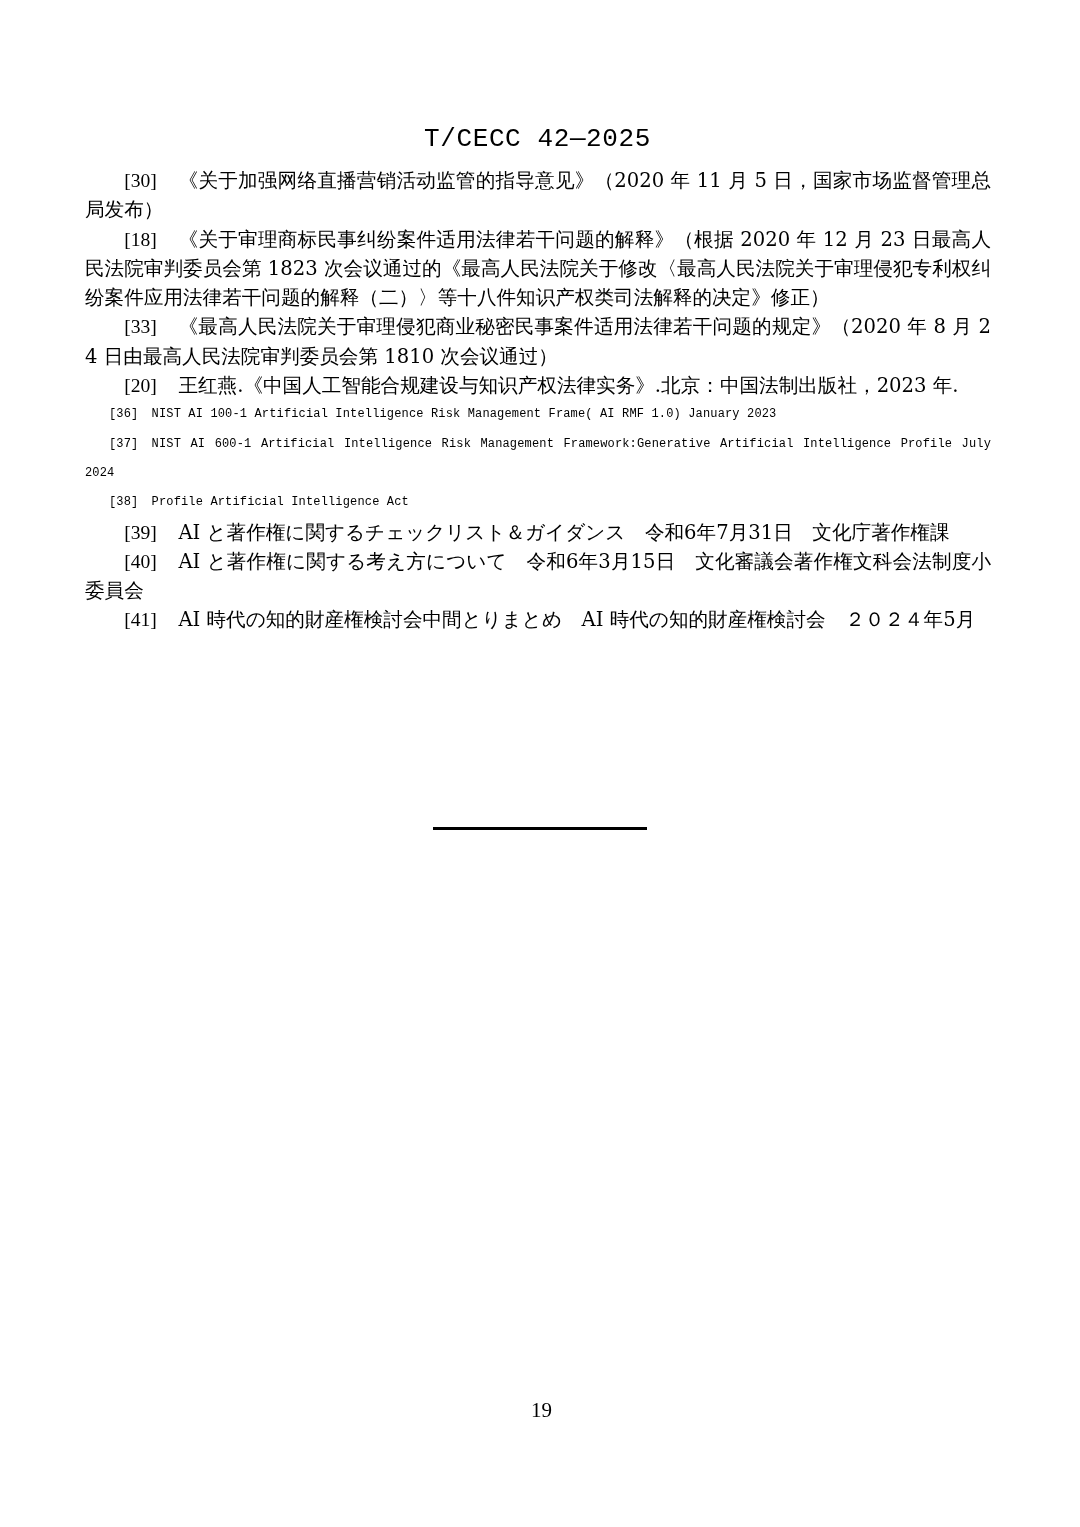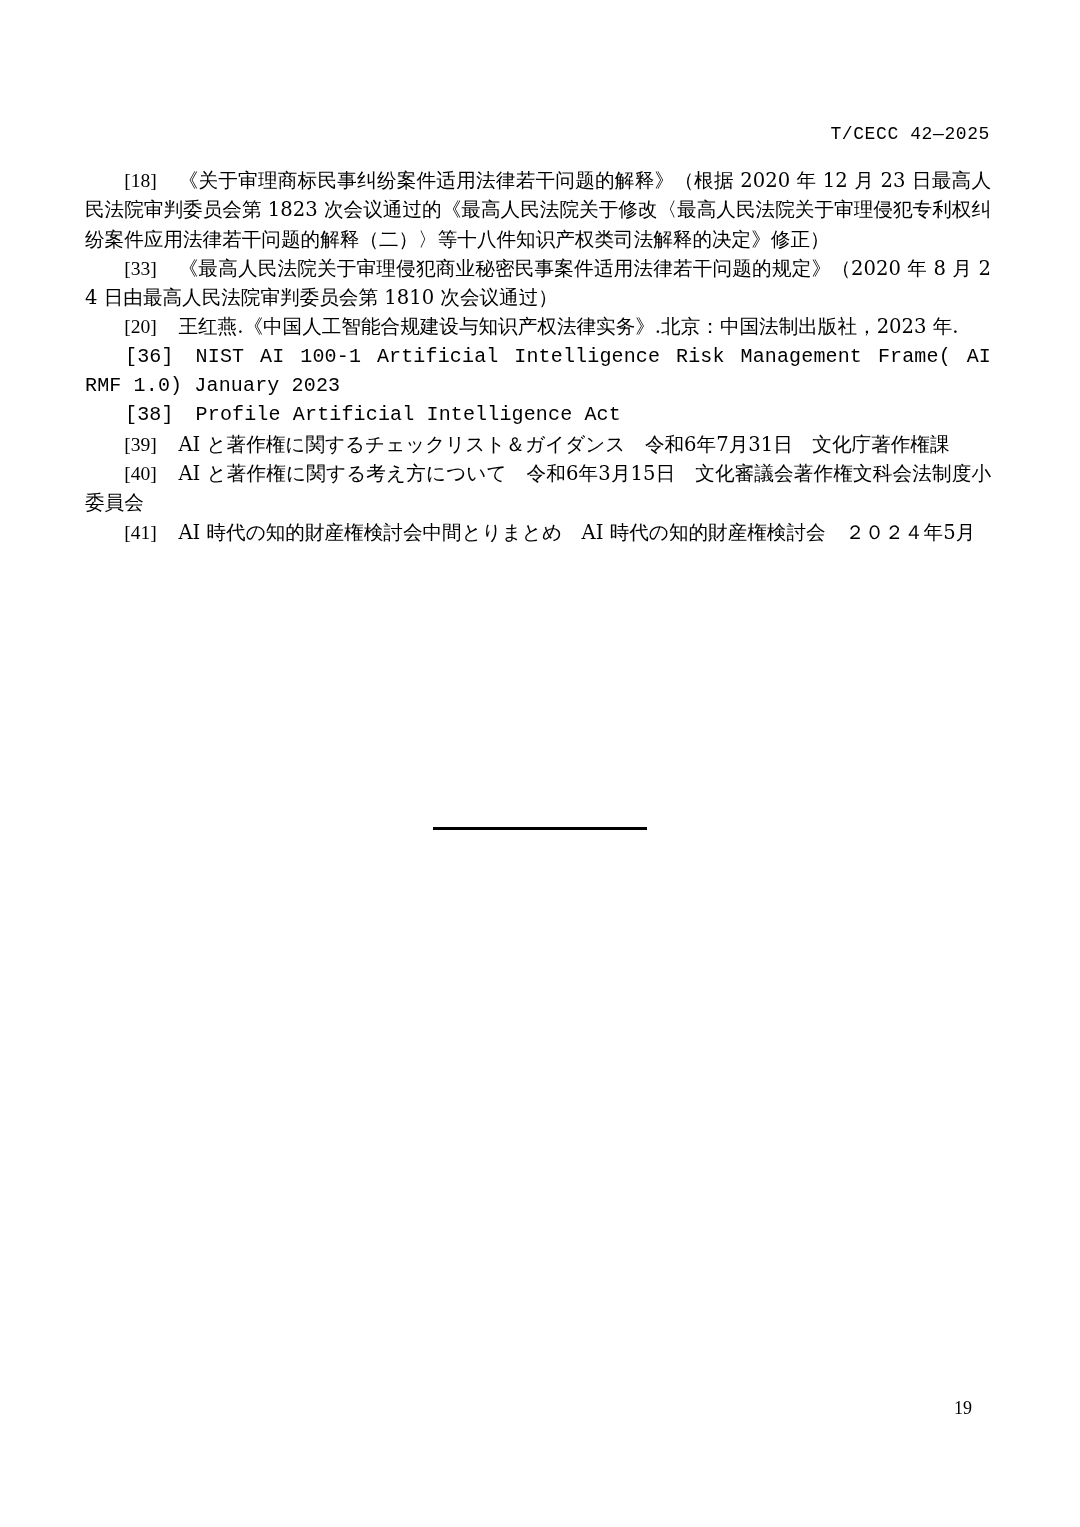--- a/index.html
+++ b/index.html
@@ -23,23 +23,23 @@
     height: 1527px;
     background: #ffffff;
   }
 
   
   .header {
     position: absolute;
     left: 85px;
     top: 124px;
     width: 905px;
-    text-align: right;
+    text-align: center;
     font-family: "Liberation Mono", "DejaVu Sans Mono", monospace;
-    font-size: 18px;
+    font-size: 26px;
     letter-spacing: 0.6px;
     white-space: nowrap;
   }
 
   
   .content {
     position: absolute;
     left: 85px;
     top: 166px;
     width: 906px;
@@ -50,21 +50,21 @@
     text-align: justify;
     text-justify: inter-ideograph;
     font-size: 19.6px;
     line-height: 29.3px;
     text-indent: 2em;
     word-break: break-all;
   }
   
   .ref.latin {
     font-family: "Liberation Mono", "DejaVu Sans Mono", monospace;
-    font-size: 20px;
+    font-size: 12px;
     letter-spacing: 0.15px;
     word-break: normal;
   }
   .ref.cjk {
     font-family: "DejaVu Serif", "Liberation Serif", serif;
   }
   .ref .num {
     font-family: "Liberation Serif", "DejaVu Serif", serif;
   }
   .ref.latin .num {
@@ -87,40 +87,42 @@
     display: inline-block;
     width: 214px;
     height: 0;
     border-top: 3px solid #000000;
     vertical-align: middle;
   }
 
   
   .page-number {
     position: absolute;
-    left: 67px;
+    left: 89px;
     top: 1398px;
     width: 905px;
-    text-align: right;
-    font-size: 18px;
+    text-align: center;
+    font-size: 21px;
     font-family: "Liberation Serif", "DejaVu Serif", serif;
   }
 </style>
 </head>
 <body>
 
 <div class="page">
 
   <div class="header">T/CECC 42—2025</div>
 
   <div class="content">
+      <p class="ref cjk"><span class="num">[30]</span><span class="gap"></span><span class="body">《关于加强网络直播营销活动监管的指导意见》（2020 年 11 月 5 日，国家市场监督管理总局发布）</span></p>
       <p class="ref cjk"><span class="num">[18]</span><span class="gap"></span><span class="body">《关于审理商标民事纠纷案件适用法律若干问题的解释》（根据 2020 年 12 月 23 日最高人民法院审判委员会第 1823 次会议通过的《最高人民法院关于修改〈最高人民法院关于审理侵犯专利权纠纷案件应用法律若干问题的解释（二）〉等十八件知识产权类司法解释的决定》修正）</span></p>
       <p class="ref cjk"><span class="num">[33]</span><span class="gap"></span><span class="body">《最高人民法院关于审理侵犯商业秘密民事案件适用法律若干问题的规定》（2020 年 8 月 24 日由最高人民法院审判委员会第 1810 次会议通过）</span></p>
       <p class="ref cjk"><span class="num">[20]</span><span class="gap"></span><span class="body">王红燕.《中国人工智能合规建设与知识产权法律实务》.北京：中国法制出版社，2023 年.</span></p>
       <p class="ref latin"><span class="num">[36]</span><span class="gap"></span><span class="body">NIST AI 100-1 Artificial Intelligence Risk Management Frame( AI RMF 1.0) January 2023</span></p>
+      <p class="ref latin"><span class="num">[37]</span><span class="gap"></span><span class="body">NIST AI 600-1 Artificial Intelligence Risk Management Framework:Generative Artificial Intelligence Profile July 2024</span></p>
       <p class="ref latin"><span class="num">[38]</span><span class="gap"></span><span class="body">Profile Artificial Intelligence Act</span></p>
       <p class="ref cjk"><span class="num">[39]</span><span class="gap"></span><span class="body">AI と著作権に関するチェックリスト＆ガイダンス　令和6年7月31日　文化庁著作権課</span></p>
       <p class="ref cjk"><span class="num">[40]</span><span class="gap"></span><span class="body">AI と著作権に関する考え方について　令和6年3月15日　文化審議会著作権文科会法制度小委員会</span></p>
       <p class="ref cjk"><span class="num">[41]</span><span class="gap"></span><span class="body">AI 時代の知的財産権検討会中間とりまとめ　AI 時代の知的財産権検討会　２０２４年5月</span></p>
     </div>
 
   <div class="end-rule-wrap">
     <span class="end-rule"></span>
   </div>
 

